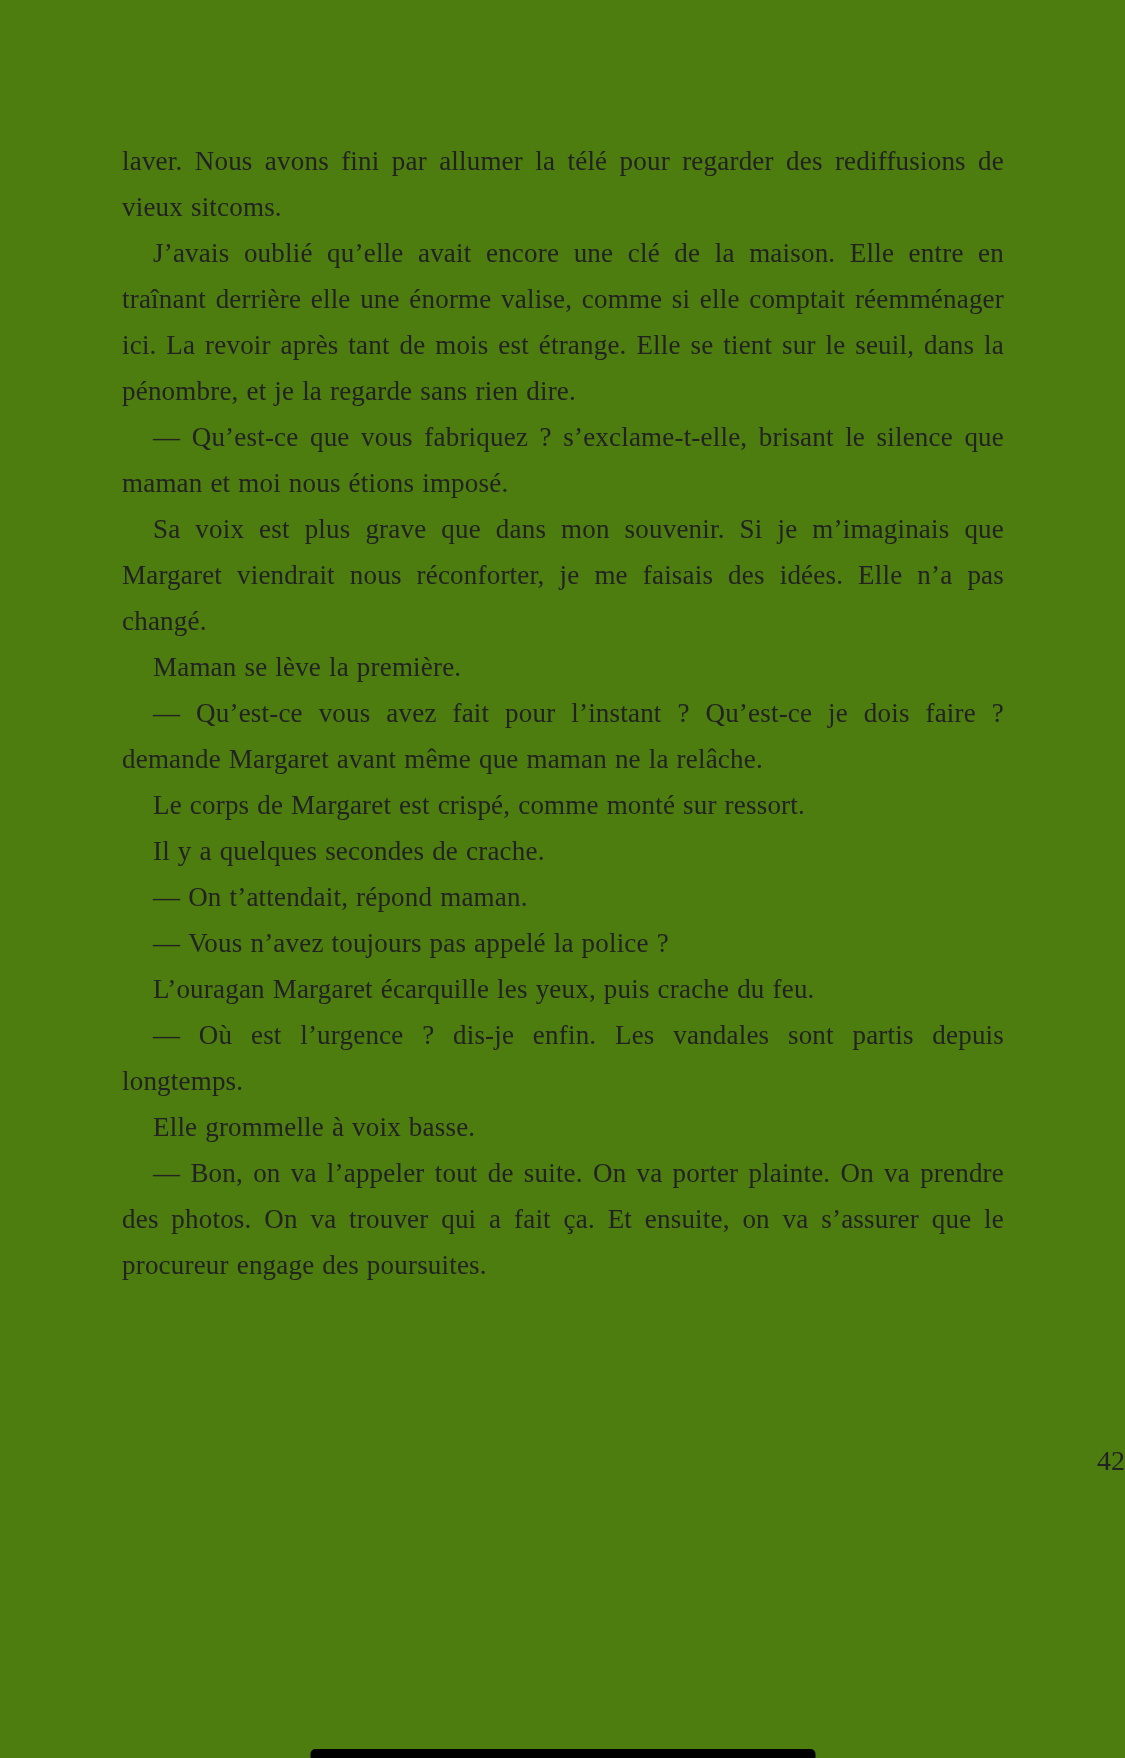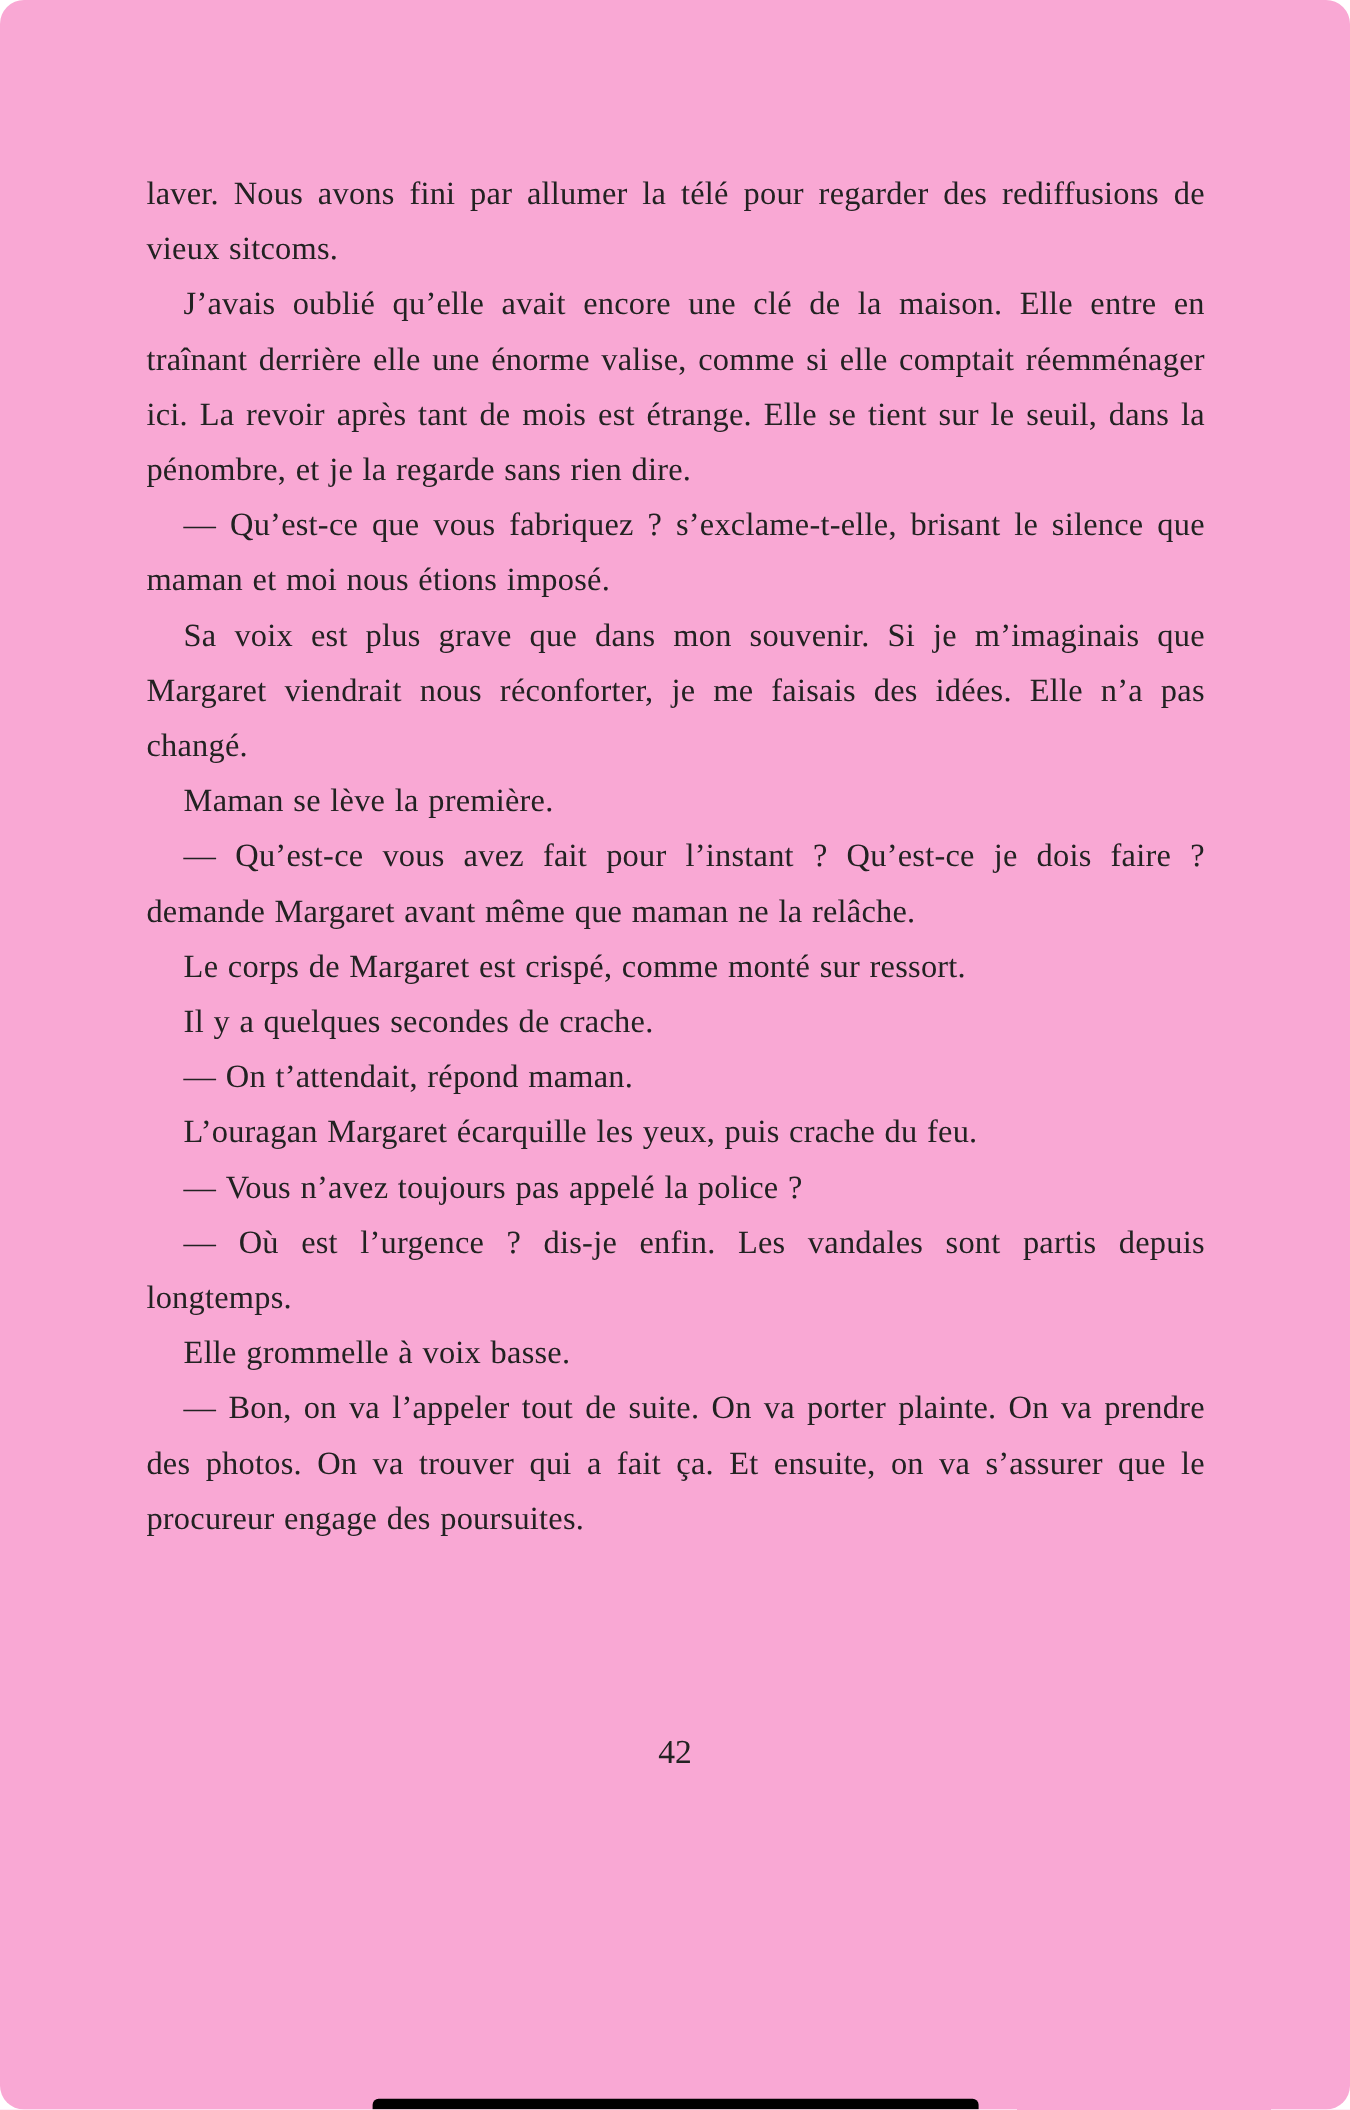--- a/index.html
+++ b/index.html
@@ -4,26 +4,25 @@
 <style>
   html, body {
     margin: 0;
     padding: 0;
     background: #ffffff;
   }
   .book-page {
     position: relative;
     width: 1125px;
     height: 1758px;
-    background: #f9a8d4;
+    background: #4d7c0f;
     color: #1c1c1c;
     font-family: "Liberation Serif", "DejaVu Serif", serif;
     overflow: hidden;
     box-sizing: border-box;
-    border-radius: 20px;
   }
   .text-block {
     position: absolute;
     left: 122px;
     top: 138px;
     width: 882px;
   }
   .para {
     margin: 0;
     padding: 0;
@@ -38,21 +37,21 @@
     -webkit-hyphens: manual;
   }
   .para.no-indent {
     text-indent: 0;
   }
   .page-number {
     position: absolute;
     left: 0;
     right: 0;
     top: 1438px;
-    text-align: center;
+    text-align: right;
     font-size: 28px;
     line-height: 46px;
     color: #222222;
   }
   .home-indicator {
     position: absolute;
     left: 50%;
     bottom: 0;
     transform: translateX(-50%);
     width: 505px;
@@ -69,22 +68,22 @@
   <main class="text-block">
     <p class="para no-indent">laver. Nous avons fini par allumer la télé pour regarder des redif­fusions de vieux sitcoms.</p>
     <p class="para">J’avais oublié qu’elle avait encore une clé de la maison. Elle entre en traînant derrière elle une énorme valise, comme si elle comptait réemménager ici. La revoir après tant de mois est étrange. Elle se tient sur le seuil, dans la pénombre, et je la regarde sans rien dire.</p>
     <p class="para">—&nbsp;Qu’est-ce que vous fabriquez&nbsp;? s’exclame-t-elle, brisant le silence que maman et moi nous étions imposé.</p>
     <p class="para">Sa voix est plus grave que dans mon souvenir. Si je m’imaginais que Margaret viendrait nous réconforter, je me faisais des idées. Elle n’a pas changé.</p>
     <p class="para">Maman se lève la première.</p>
     <p class="para">—&nbsp;Qu’est-ce vous avez fait pour l’instant&nbsp;? Qu’est-ce je dois faire&nbsp;? demande Margaret avant même que maman ne la relâche.</p>
     <p class="para">Le corps de Margaret est crispé, comme monté sur ressort.</p>
     <p class="para">Il y a quelques secondes de crache.</p>
     <p class="para">—&nbsp;On t’attendait, répond maman.</p>
+    <p class="para">—&nbsp;Vous n’avez toujours pas appelé la police&nbsp;?</p>
     <p class="para">L’ouragan Margaret écarquille les yeux, puis crache du feu.</p>
-    <p class="para">—&nbsp;Vous n’avez toujours pas appelé la police&nbsp;?</p>
     <p class="para">—&nbsp;Où est l’urgence&nbsp;? dis-je enfin. Les vandales sont partis depuis longtemps.</p>
     <p class="para">Elle grommelle à voix basse.</p>
     <p class="para">—&nbsp;Bon, on va l’appeler tout de suite. On va porter plainte. On va prendre des photos. On va trouver qui a fait ça. Et ensuite, on va s’assurer que le procureur engage des poursuites.</p>
   </main>
 
   <div class="page-number">42</div>
 
   <div class="home-indicator"></div>
 
 </div>

